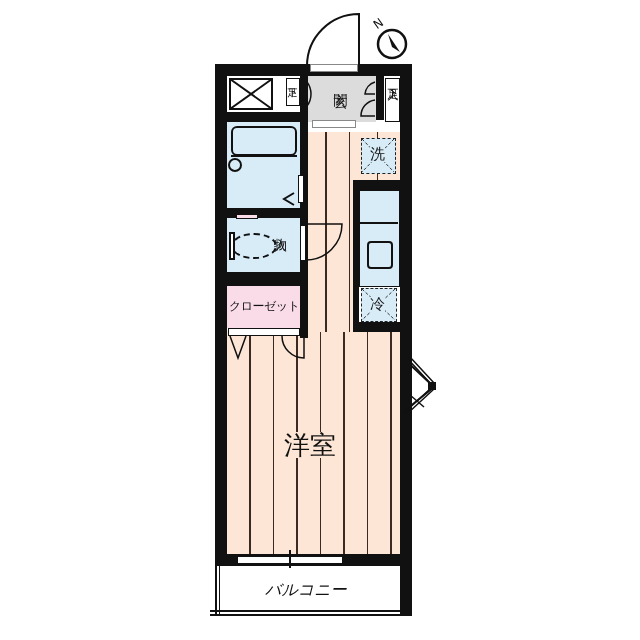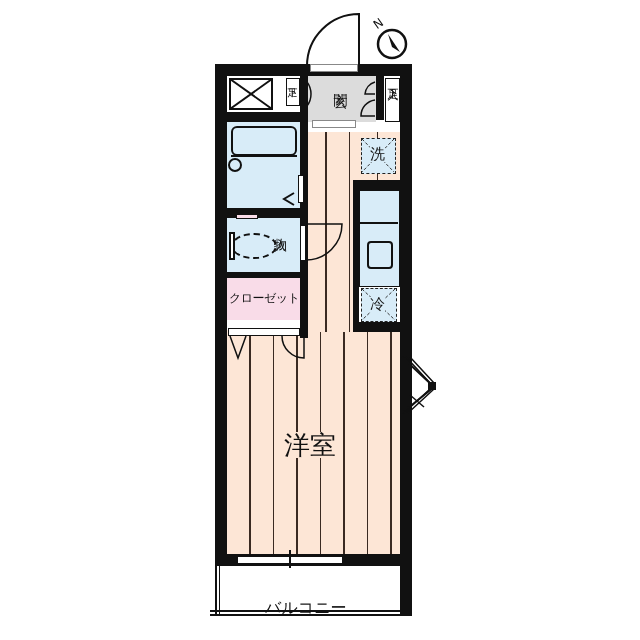--- a/index.html
+++ b/index.html
@@ -85,21 +85,21 @@
   <div class="abs" style="left:4px;top:15px;width:46px;height:26px;border:2px dashed #111;border-radius:50%;"></div>
   <div class="abs" style="left:2px;top:14px;width:6px;height:28px;background:#fff;border:2px solid #111;"></div>
   <span class="abs lbl vtext" style="left:47px;top:10px;font-size:13px;">物入</span>
 </div>
 <div class="abs pink" style="left:236px;top:214px;width:22px;height:5px;border:1px solid #111;"></div>
 <div class="abs white" style="left:300px;top:225px;width:6px;height:36px;border:1px solid #111;"></div>
 <svg class="abs" style="left:306px;top:222px;" width="44" height="40">
     <path d="M0 2 L36 2 A36 36 0 0 1 0 38" fill="none" stroke="#111" stroke-width="1.5"></path>
   </svg>
 
-<div class="abs pink" style="left:227px;top:278px;width:73px;height:42px;">
+<div class="abs pink" style="left:227px;top:286px;width:73px;height:42px;">
   <span class="abs lbl" style="left:2px;top:14px;font-size:12px;letter-spacing:-0.5px;">クローゼット</span>
 </div>
 <div class="abs white" style="left:228px;top:328px;width:72px;height:8px;border:1px solid #111;"></div>
 <svg class="abs" style="left:226px;top:334px;" width="90" height="30">
     <path d="M4 2 L12 24 L20 2" fill="none" stroke="#111" stroke-width="1.5"></path>
     <path d="M56 2 A22 22 0 0 0 78 24 L78 2" fill="none" stroke="#111" stroke-width="1.5"></path>
   </svg>
 
 <div class="abs blue dashbox" style="left:361px;top:138px;width:35px;height:36px;">
   <svg class="abs" width="32" height="33" style="left:0;top:0;">
@@ -128,21 +128,21 @@
     <path d="M8 58 L34 34 M12 58 L38 34" stroke="#111" stroke-width="1.5"></path>
     <rect x="32" y="27" width="8" height="8" fill="#111"></rect>
     <line x1="14" y1="40" x2="28" y2="52" stroke="#111" stroke-width="1.5"></line>
   </svg>
 
 <span class="abs lbl" style="left:283px;top:432px;font-size:26px;background:#fde6d6;padding:0 1px;">洋室</span>
 
 <div class="abs white" style="left:237px;top:556px;width:106px;height:8px;border:1px solid #111;"></div>
 <div class="abs" style="left:289px;top:550px;width:2px;height:18px;background:#111;"></div>
 
-<div class="abs white" style="left:215px;top:586px;width:185px;height:52px;">
+<div class="abs white" style="left:215px;top:568px;width:185px;height:52px;font-style:italic;">
   <span class="abs lbl" style="left:50px;top:14px;font-size:16px;">バルコニー</span>
 </div>
 <div class="abs" style="left:215px;top:566px;width:5px;height:48px;border-left:2px solid #111;border-right:1.5px solid #111;"></div>
 <div class="abs" style="left:210px;top:610px;width:192px;height:6px;border-top:2px solid #111;border-bottom:2px solid #111;"></div>
 
 <svg class="abs" style="left:370px;top:14px;" width="40" height="48">
   <text x="4" y="14" font-size="12" font-family="DejaVu Sans, sans-serif" fill="#111" transform="rotate(-35 8 10)">N</text>
   <circle cx="22" cy="30" r="14" fill="#fff" stroke="#111" stroke-width="2.5"></circle>
   <path d="M18 20 L30 38 L22 33 Z" fill="#111"></path>
 </svg>

